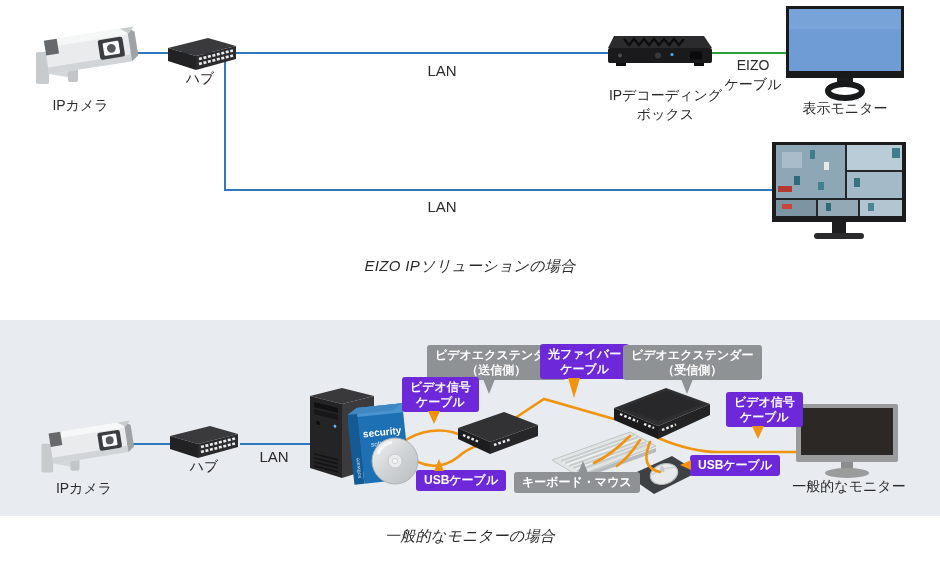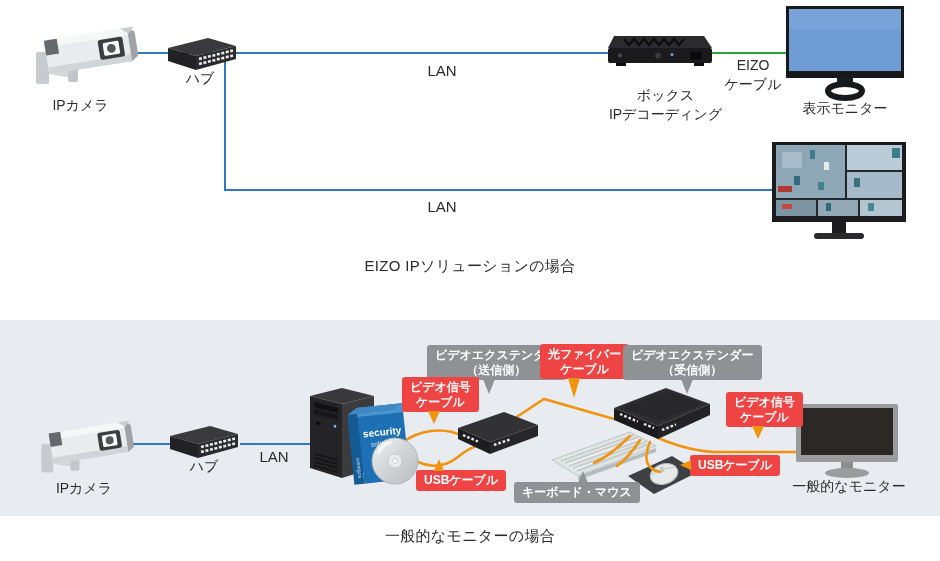--- a/index.html
+++ b/index.html
@@ -4,25 +4,25 @@
 <style>
   html,body{margin:0;padding:0;background:#fff;}
   .canvas{position:relative;width:940px;height:561px;background:#ffffff;overflow:hidden;
           font-family:"Liberation Sans","DejaVu Sans",sans-serif;}
   .panel{position:absolute;left:0;top:320px;width:940px;height:196px;background:#e8ecf0;}
   svg.layer{position:absolute;left:0;top:0;pointer-events:none;}
   .dev{position:absolute;}
   .lbl{position:absolute;color:#2b2b2b;font-size:14px;text-align:center;line-height:1.32;white-space:nowrap;}
   .lan{font-size:15px;}
   .two{line-height:1.35;}
-  .caption{position:absolute;left:0;width:940px;text-align:center;font-size:15px;color:#2b2b2b;letter-spacing:.3px;}
+  .caption{position:absolute;left:0;width:940px;text-align:center;font-size:15px;color:#2b2b2b;letter-spacing:.3px;font-style:italic;}
   .callout{position:absolute;color:#fff;font-size:12px;font-weight:bold;line-height:1.22;text-align:center;
            padding:3px 8px;border-radius:3px;white-space:nowrap;z-index:5;}
   .co-gray{background:#8f9295;}
-  .co-orange{background:#ef4444;}
+  .co-orange{background:#6d28d9;}
   .pt{position:absolute;width:0;height:0;}
   .pt-down-gray{bottom:-14px;border:6px solid transparent;border-bottom:0;border-top:15px solid #8f9295;}
   .pt-down-orange{bottom:-12px;border:6px solid transparent;border-bottom:0;border-top:13px solid #f0940f;}
   .pt-down-orange-long{bottom:-19px;border:6px solid transparent;border-bottom:0;border-top:20px solid #f0940f;}
   .pt-up-orange{top:-11px;border:5px solid transparent;border-top:0;border-bottom:12px solid #f0940f;}
   .pt-up-gray{top:-11px;border:5px solid transparent;border-top:0;border-bottom:12px solid #8f9295;}
   .pt-left-orange{left:-10px;top:50%;transform:translateY(-50%);border:5px solid transparent;border-left:0;border-right:11px solid #f0940f;}
 </style>
 </head>
 <body>
@@ -228,22 +228,22 @@
     <rect x="7" y="6" width="92" height="47" fill="#2b2825"></rect>
     <rect x="47" y="60" width="12" height="10" fill="#8c8d8e"></rect>
     <ellipse cx="53" cy="71" rx="22" ry="5" fill="#9a9b9c"></ellipse>
   </svg>
 
   <div class="lbl" style="left:28px;top:96px;width:105px">IPカメラ</div>
   <div class="lbl" style="left:168px;top:69px;width:64px">ハブ</div>
   <div class="lbl lan" style="left:412px;top:61px;width:60px">LAN</div>
   <div class="lbl lan" style="left:412px;top:197px;width:60px">LAN</div>
   <div class="lbl two" style="left:593px;top:86px;width:145px">
+    <span style="display:block">IPデコーディング</span>
     <span style="display:block">ボックス</span>
-    <span style="display:block">IPデコーディング</span>
   </div>
   <div class="lbl two" style="left:716px;top:56px;width:74px">
     <span style="display:block">EIZO</span>
     <span style="display:block">ケーブル</span>
   </div>
   <div class="lbl" style="left:784px;top:99px;width:122px">表示モニター</div>
   <div class="caption" style="top:257px">EIZO IPソリューションの場合</div>
 
   <div class="lbl" style="left:34px;top:479px;width:100px">IPカメラ</div>
   <div class="lbl" style="left:172px;top:457px;width:64px">ハブ</div>
@@ -273,21 +273,21 @@
   </div>
   <div class="callout co-orange" style="left:726px;top:392px">
     <span style="display:block">ビデオ信号</span>
     <span style="display:block">ケーブル</span>
     <span class="pt pt-down-orange" style="left:26px"></span>
   </div>
   <div class="callout co-orange" style="left:416px;top:470px">
     <span>USBケーブル</span>
     <span class="pt pt-up-orange" style="left:18px"></span>
   </div>
-  <div class="callout co-gray" style="left:514px;top:482px">
+  <div class="callout co-gray" style="left:514px;top:472px">
     <span>キーボード・マウス</span>
     <span class="pt pt-up-gray" style="left:64px"></span>
   </div>
   <div class="callout co-orange" style="left:690px;top:455px">
     <span>USBケーブル</span>
     <span class="pt pt-left-orange"></span>
   </div>
 
 </div>
 

